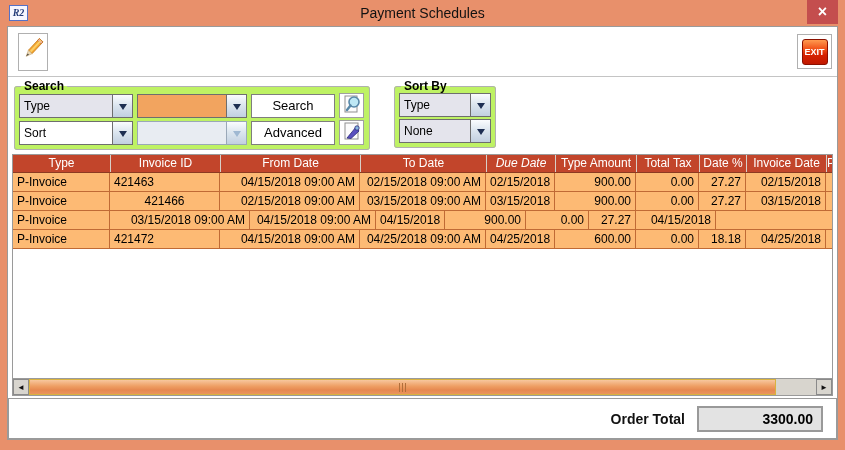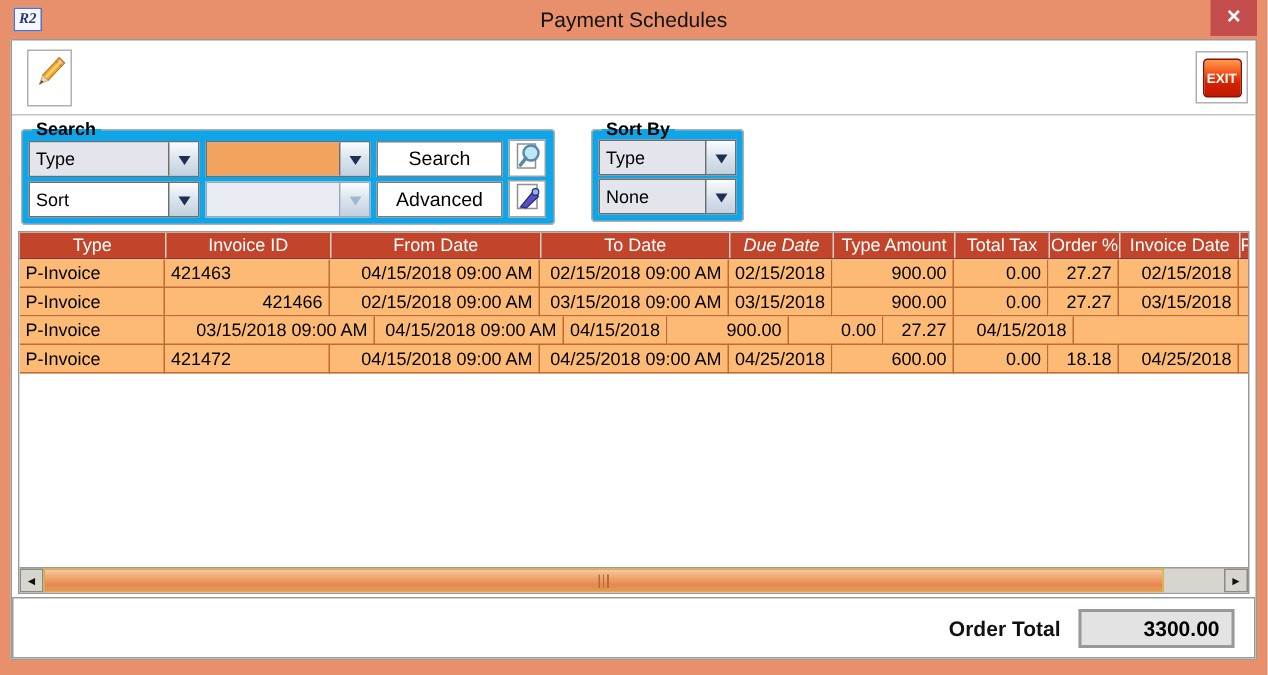--- a/index.html
+++ b/index.html
@@ -26,21 +26,21 @@
   .tool-btn { width:30px; height:38px; background:#FFF; border:1px solid #B0B0B0; padding:0;
               display:flex; align-items:center; justify-content:center; }
   .exit-wrap { width:35px; height:35px; background:#FFF; border:1px solid #B0B0B0;
                display:flex; align-items:center; justify-content:center; }
   .exit-inner { width:26px; height:26px; border:1px solid #8A1000; border-radius:3px; color:#FFF;
                 background:linear-gradient(180deg,#FF9A50 0%,#F05018 38%,#D62200 62%,#C01800 100%);
                 font-size:9px; font-weight:bold; display:flex; align-items:center; justify-content:center; }
 
   
   .filterbar { height:77px; flex:0 0 auto; display:flex; align-items:flex-start; padding:2px 0 0 6px; }
-  fieldset { border:1px solid #B0B0B0; border-radius:3px; margin:0; padding:0 4px 4px 4px; background:#0ea5e9; }
+  fieldset { border:1px solid #B0B0B0; border-radius:3px; margin:0; padding:0 4px 4px 4px; background:#bef264; }
   legend { font-size:12px; font-weight:bold; padding:0 3px; margin-left:2px; color:#000; }
   .search-grid { display:grid; grid-template-columns:114px 110px 84px 26px; gap:2px 4px; align-items:center; }
   .sort-fieldset { margin-left:24px; }
   .sort-grid { display:grid; grid-template-columns:92px; gap:2px; }
 
   .combo { display:flex; height:24px; border:1px solid #6E6E6E; background:#FFF; }
   .combo-field { flex:1; font-size:12px; padding:4px 0 0 4px; overflow:hidden; white-space:nowrap; color:#000; }
   .combo.lav .combo-field { background:#E4E4EC; }
   .combo.orange .combo-field { background:#F2A45F; }
   .combo.disfield .combo-field { background:#E8ECF2; }
@@ -75,21 +75,21 @@
               background:linear-gradient(180deg,#F7C79E 0%,#EE9E63 45%,#E68850 72%,#EA955D 100%);
               display:flex; align-items:center; justify-content:center; }
   .grip { width:8px; height:9px;
           background:repeating-linear-gradient(90deg,#B26F3B 0,#B26F3B 1px,transparent 1px,transparent 3px); }
   .sb-gap { flex:0 0 40px; }
 
   
   .bottombar { height:41px; flex:0 0 auto; margin-top:2px; border:1px solid #9A9A9A; background:#FFF;
                display:flex; align-items:center; justify-content:flex-end; }
   .ot-label { font-size:14px; font-weight:bold; color:#111; margin-right:12px; }
-  .ot-value { width:104px; height:26px; margin-right:13px; background:#E3E3E3; border:2px solid #999;
+  .ot-value { width:126px; height:26px; margin-right:13px; background:#E3E3E3; border:2px solid #999;
               font-size:14px; font-weight:bold; text-align:right; line-height:22px; padding-right:8px; color:#000; }
 </style>
 </head>
 <body>
 
 <div class="window">
 
   <div class="titlebar">
     <div class="app-icon">R2</div>
     <div class="title">Payment Schedules</div>
@@ -192,40 +192,40 @@
 
     <div class="table-area">
       <div class="thead" id="thead">
           <div class="th" style="width: 97px;">Type</div>
           <div class="th" style="width: 110px;">Invoice ID</div>
           <div class="th" style="width: 140px;">From Date</div>
           <div class="th" style="width: 126px;">To Date</div>
           <div class="th" style="width: 69px; font-style: italic;">Due Date</div>
           <div class="th" style="width: 81px;">Type Amount</div>
           <div class="th" style="width: 63px;">Total Tax</div>
-          <div class="th" style="width: 47px;">Order %</div>
+          <div class="th" style="width: 47px;">Date %</div>
           <div class="th" style="width: 80px;">Invoice Date</div>
           <div class="th" style="flex: 1 1 0%;">P</div>
         </div>
       <div class="tbody" id="tbody">
           <div class="tr">
             <div class="td" style="width: 97px; text-align: left;">P-Invoice</div>
             <div class="td" style="width: 110px; text-align: left;">421463</div>
             <div class="td" style="width: 140px; text-align: right;">04/15/2018 09:00 AM</div>
             <div class="td" style="width: 126px; text-align: right;">02/15/2018 09:00 AM</div>
             <div class="td" style="width: 69px; text-align: right;">02/15/2018</div>
             <div class="td" style="width: 81px; text-align: right;">900.00</div>
             <div class="td" style="width: 63px; text-align: right;">0.00</div>
             <div class="td" style="width: 47px; text-align: right;">27.27</div>
             <div class="td" style="width: 80px; text-align: right;">02/15/2018</div>
             <div class="td" style="flex: 1 1 0%; border-right: none; text-align: left;"></div>
           </div>
           <div class="tr">
             <div class="td" style="width: 97px; text-align: left;">P-Invoice</div>
-            <div class="td" style="width: 110px; text-align: right;">421466</div>
+            <div class="td" style="width: 110px; text-align: center;">421466</div>
             <div class="td" style="width: 140px; text-align: right;">02/15/2018 09:00 AM</div>
             <div class="td" style="width: 126px; text-align: right;">03/15/2018 09:00 AM</div>
             <div class="td" style="width: 69px; text-align: right;">03/15/2018</div>
             <div class="td" style="width: 81px; text-align: right;">900.00</div>
             <div class="td" style="width: 63px; text-align: right;">0.00</div>
             <div class="td" style="width: 47px; text-align: right;">27.27</div>
             <div class="td" style="width: 80px; text-align: right;">03/15/2018</div>
             <div class="td" style="flex: 1 1 0%; border-right: none; text-align: left;"></div>
           </div>
           <div class="tr">

